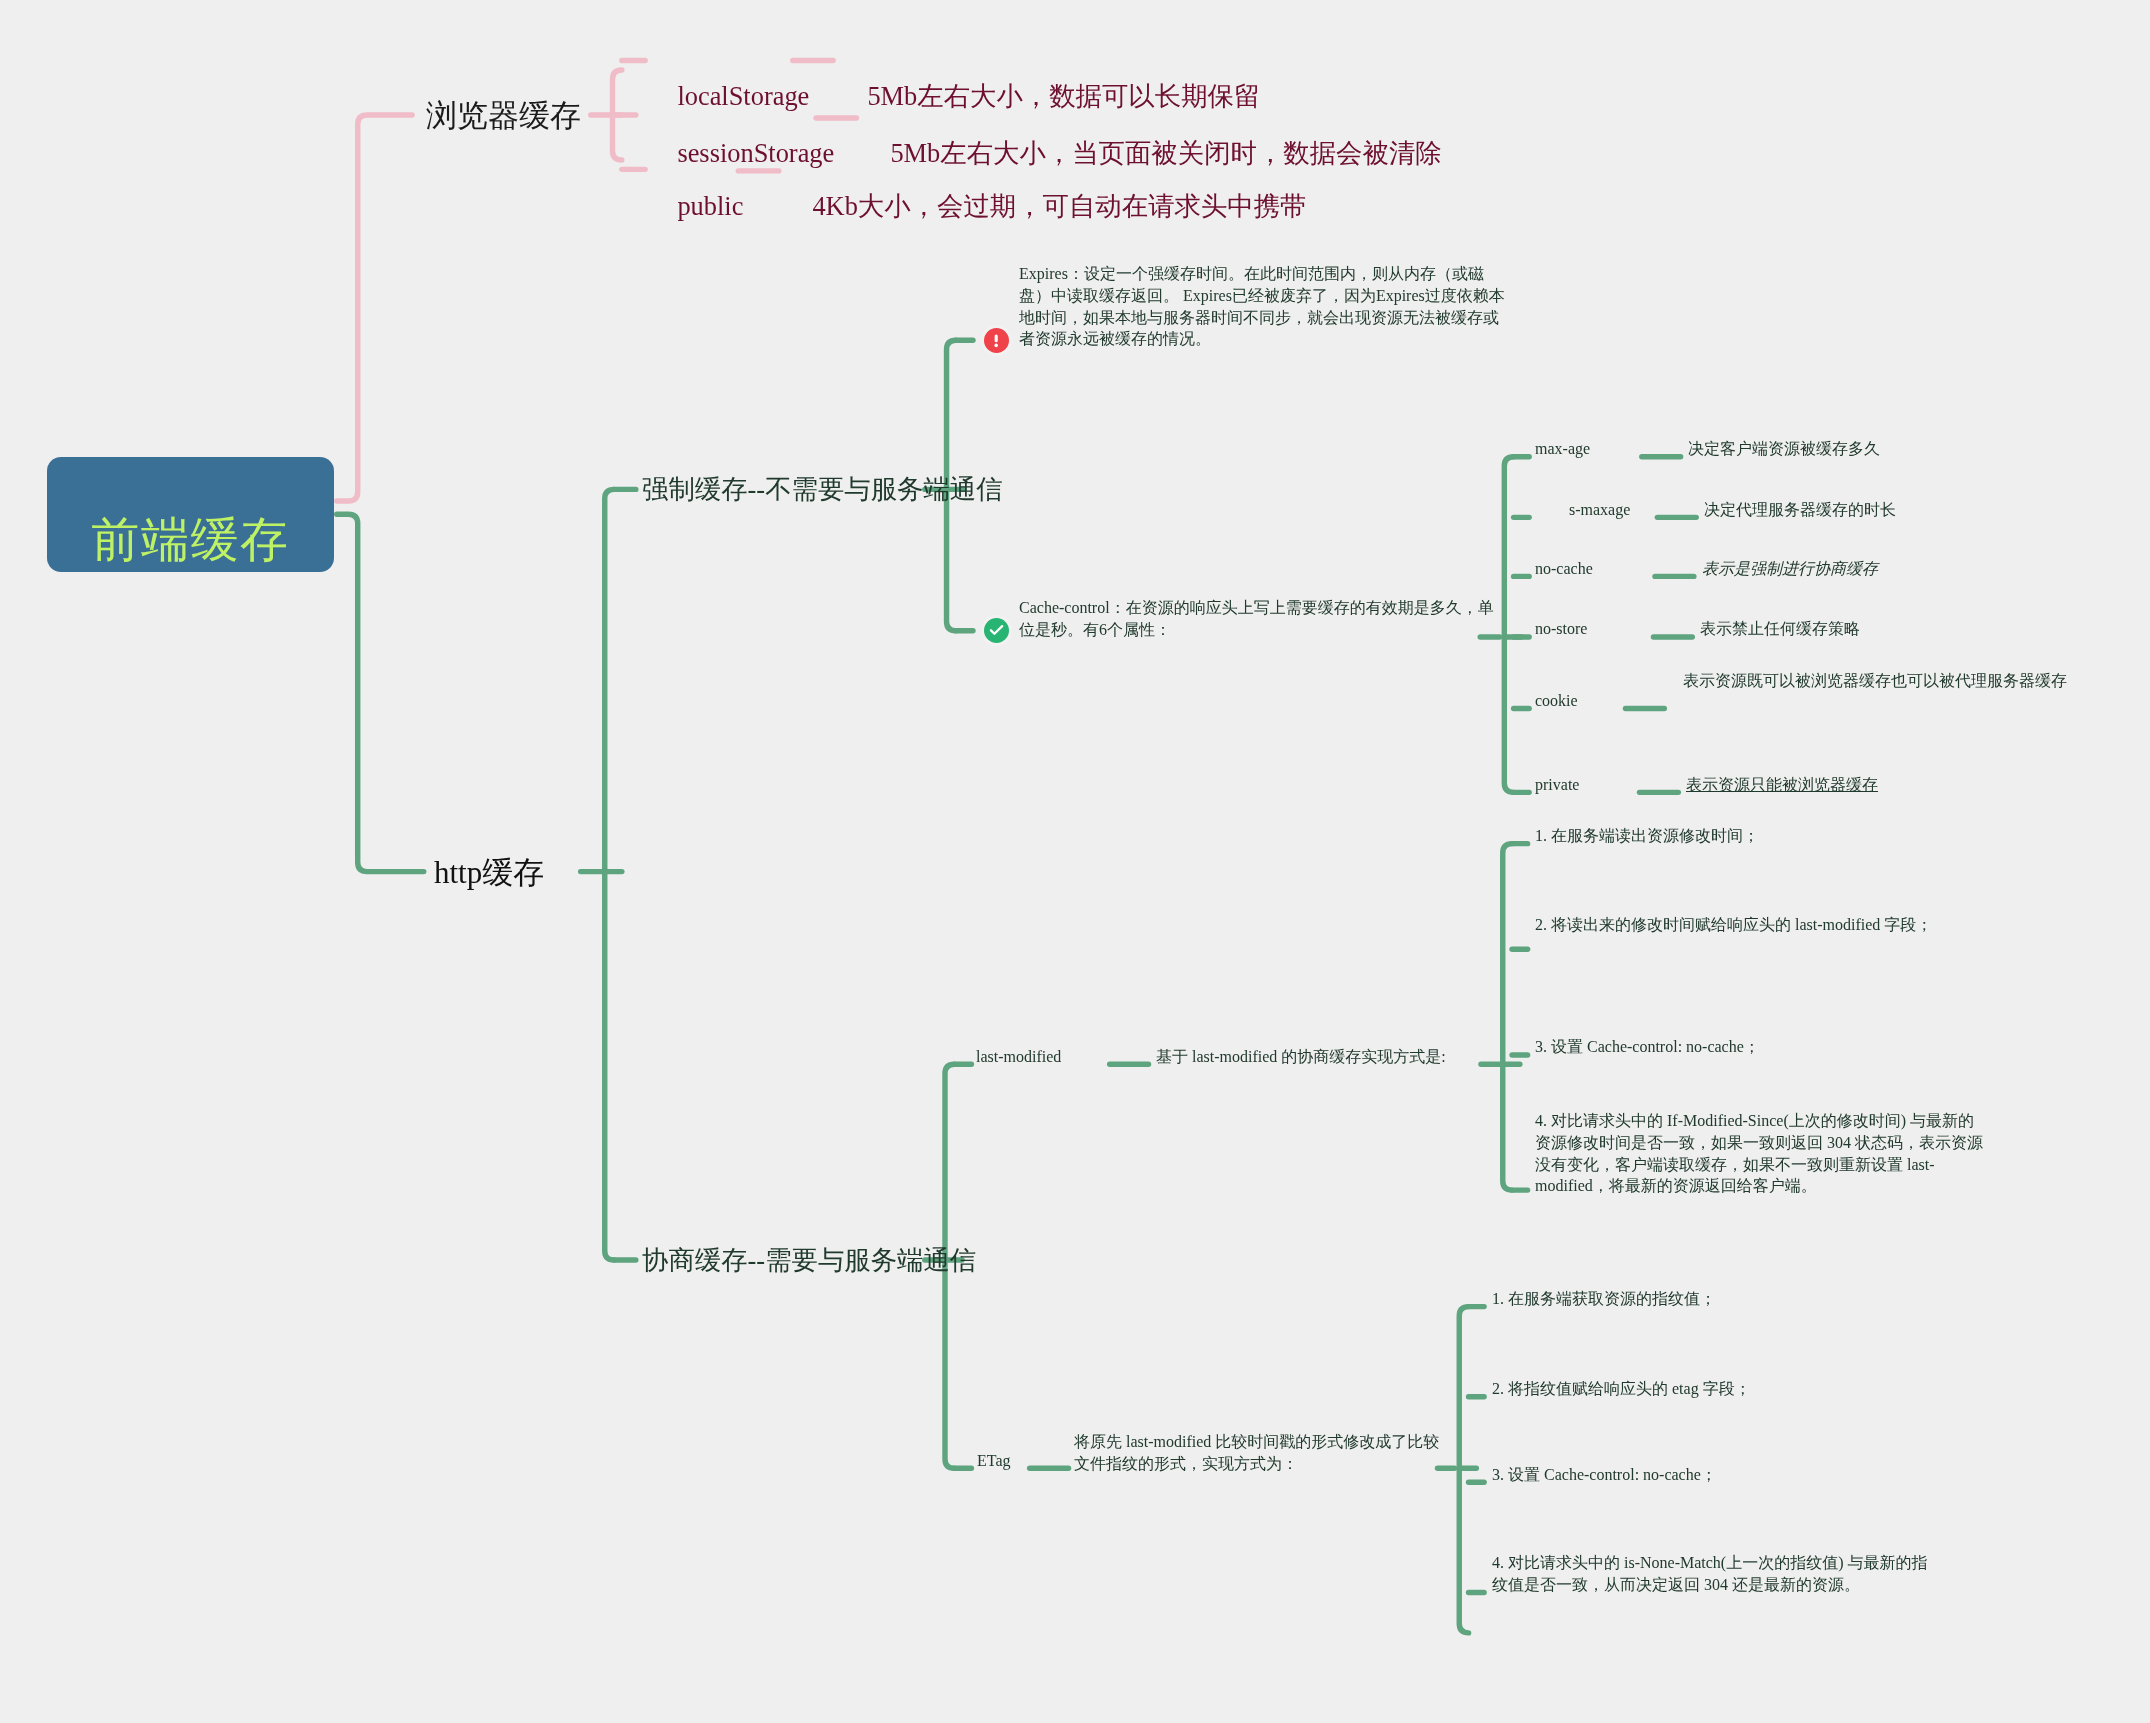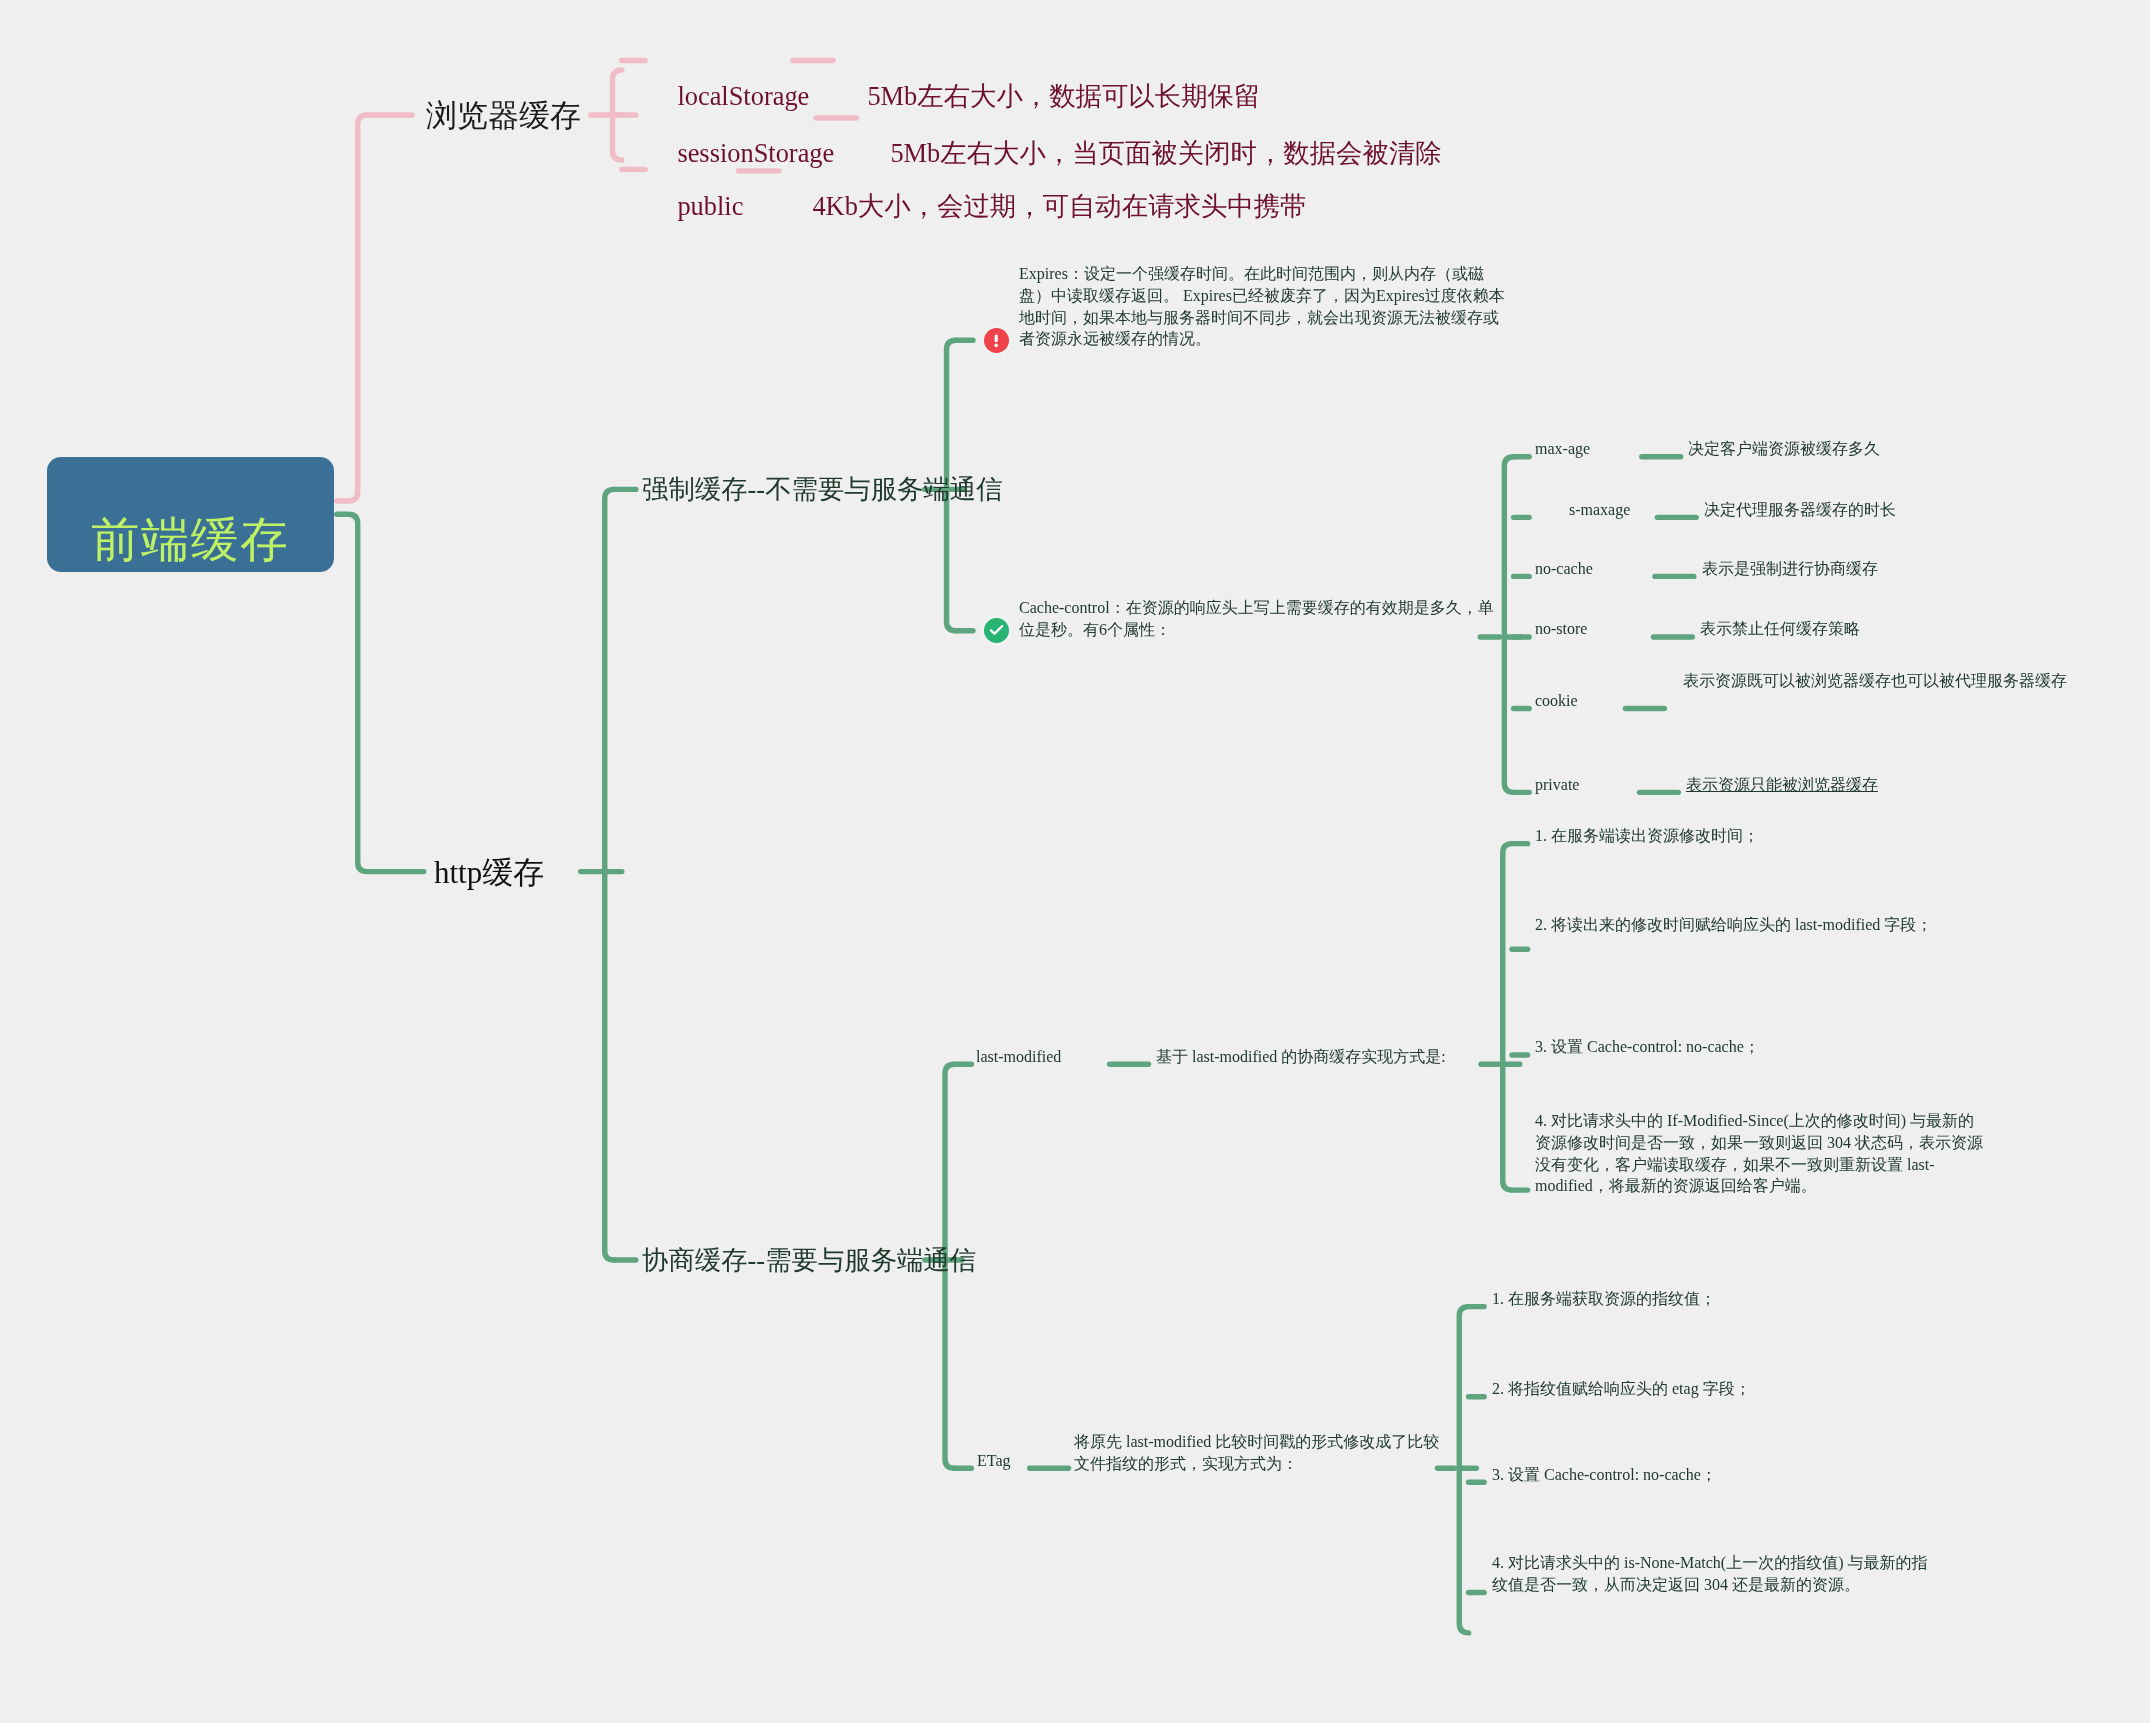--- a/index.html
+++ b/index.html
@@ -179,21 +179,21 @@
   <div class="node leaf" style="left:1535px;top:499px;margin-left:34px;">
     <span>s-maxage</span>
   </div>
   <div class="node leaf" style="left:1704px;top:499px;width:404px;">
     <span>决定代理服务器缓存的时长</span>
   </div>
 
   <div class="node leaf" style="left:1535px;top:558px;">
     <span>no-cache</span>
   </div>
-  <div class="node leaf" style="left:1702px;top:558px;width:404px;">
+  <div class="node leaf" style="left:1702px;top:558px;width:404px;font-style:italic;">
     <span>表示是强制进行协商缓存</span>
   </div>
 
   <div class="node leaf" style="left:1535px;top:618px;">
     <span>no-store</span>
   </div>
   <div class="node leaf" style="left:1700px;top:618px;width:404px;">
     <span>表示禁止任何缓存策略</span>
   </div>
 

